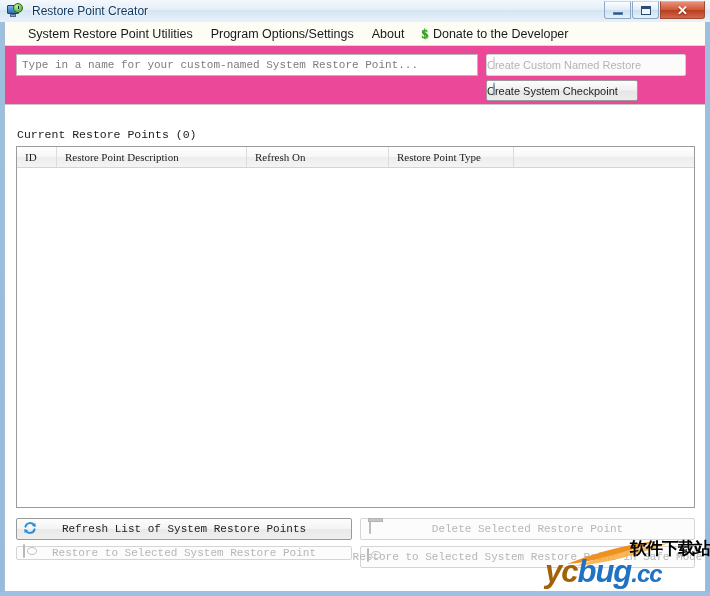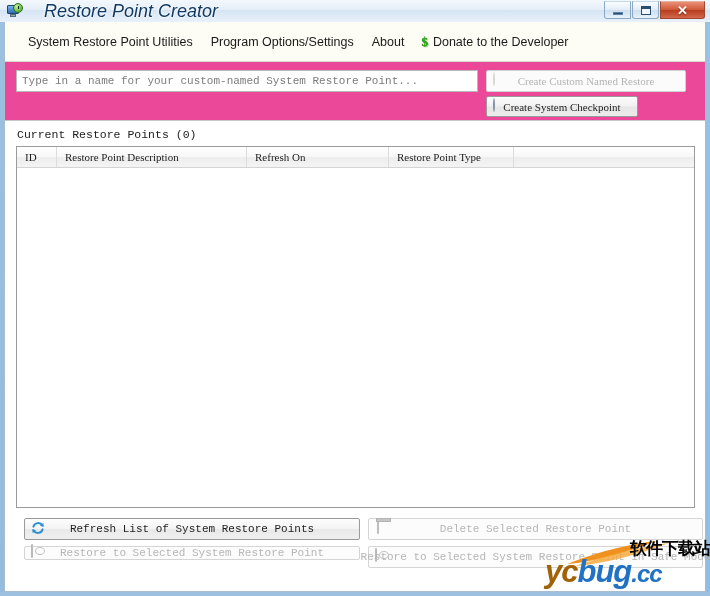--- a/index.html
+++ b/index.html
@@ -67,26 +67,25 @@
   }
   .app-icon .clock::after {
     content: "";
     position: absolute;
     left: 4px; top: 1.5px;
     width: 1px; height: 3.5px;
     background: #123;
   }
 
   .title-text {
-    margin-left: 22px;
-    font-size: 18px;
+    margin-left: 10px;
+    font-size: 12px;
     color: #103a63;
     text-shadow: 0 0 3px #fff, 0 0 2px #fff;
     white-space: nowrap;
-    font-style: italic;
   }
 
   .caption-buttons {
     position: absolute;
     right: 5px; top: 1px;
     display: flex;
     align-items: flex-start;
   }
   .cap-btn {
     width: 27px; height: 18px;
@@ -133,21 +132,21 @@
     left: 0; top: 22px;
     width: 702px;
     height: 570px;
     background: #ffffff;
     border: 1px solid #a9bdd0;
     border-top: none;
   }
 
   
   .menubar {
-    height: 40px;
+    height: 24px;
     background: #fdfdf5;
     border-bottom: 1px solid #d8d8cd;
     display: flex;
     align-items: center;
     padding-left: 14px;
   }
   .menu-item {
     font-size: 12.5px;
     color: #1a1a1a;
     padding: 2px 9px;
@@ -189,26 +188,26 @@
     padding: 0 5px;
     outline: none;
   }
   .name-input::placeholder { color: #7c7c7c; opacity: 1; }
 
   .btn {
     position: absolute;
     border: 1px solid #9a9a9a;
     border-radius: 2px;
     background: linear-gradient(to bottom, #fcfcfc 0%, #f1f1f1 48%, #e6e6e6 52%, #ececec 100%);
-    font-family: Liberation Serif, serif;
+    font-family: Liberation Sans, sans-serif;
     font-size: 11px;
     color: #1e1e1e;
     display: flex;
     align-items: center;
-    justify-content: center;
+    justify-content: flex-start;
     cursor: default;
     white-space: nowrap;
   }
   .btn.disabled {
     color: #b4b4b4;
     border-color: #d2d2d2;
     background: #fbfbfb;
   }
 
   .btn-create-custom {
@@ -343,21 +342,20 @@
     border-radius: 2px;
     background: linear-gradient(to bottom, #fdfdfd 0%, #f4f4f4 48%, #e9e9e9 52%, #efefef 100%);
     font-family: "Liberation Mono", monospace;
     font-size: 11px;
     color: #1e1e1e;
     display: flex;
     align-items: center;
     justify-content: center;
     cursor: default;
     white-space: nowrap;
-    margin-left: 8px;
   }
   .bottom-btn.disabled {
     color: #b6b6b6;
     border-color: #d5d5d5;
     background: #fcfcfc;
     align-items: center;
   }
 
   
   .watermark {

